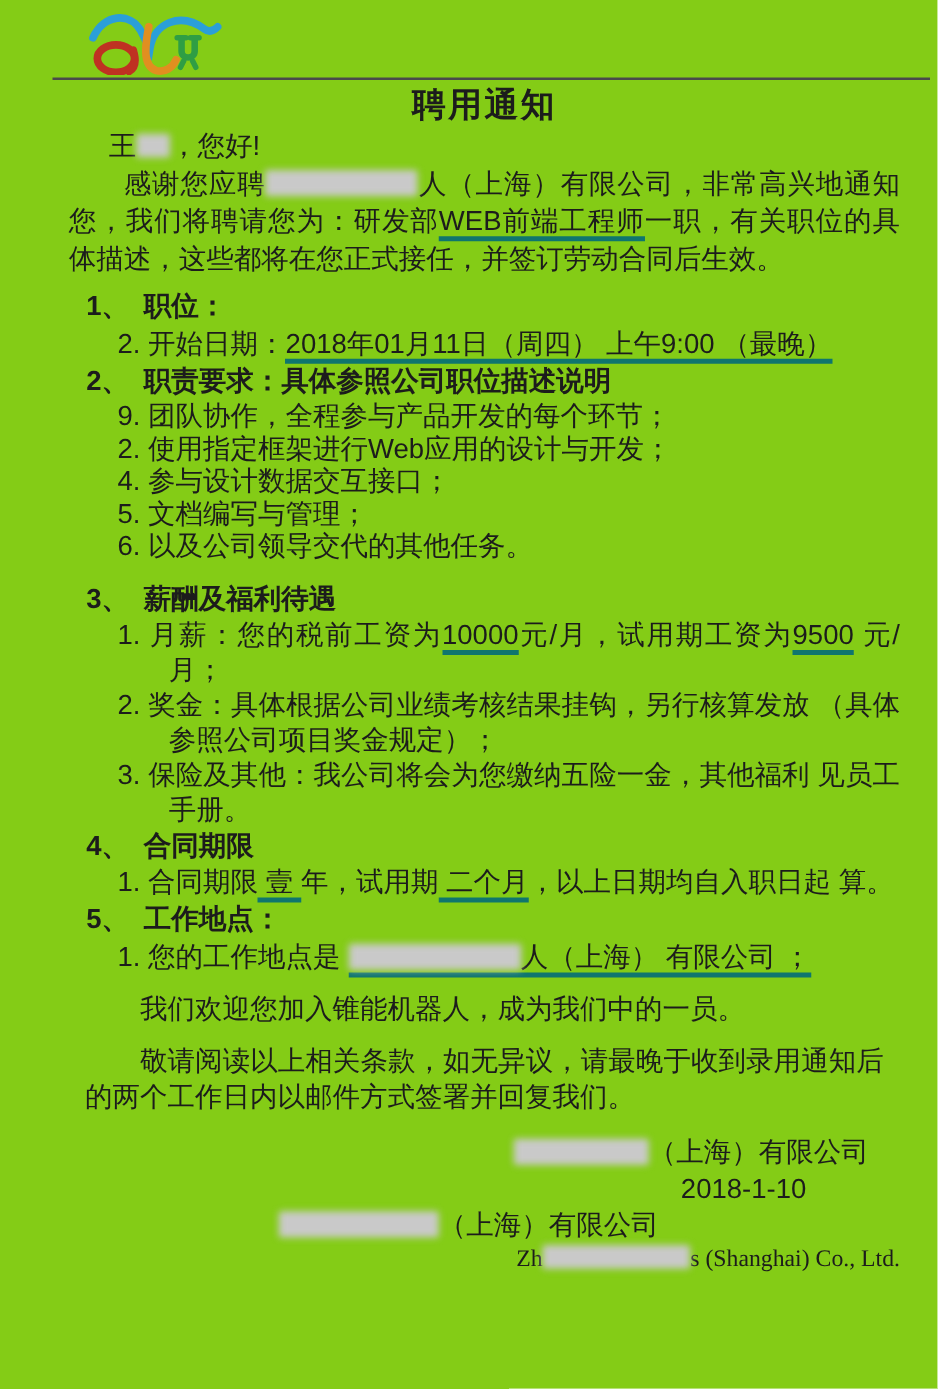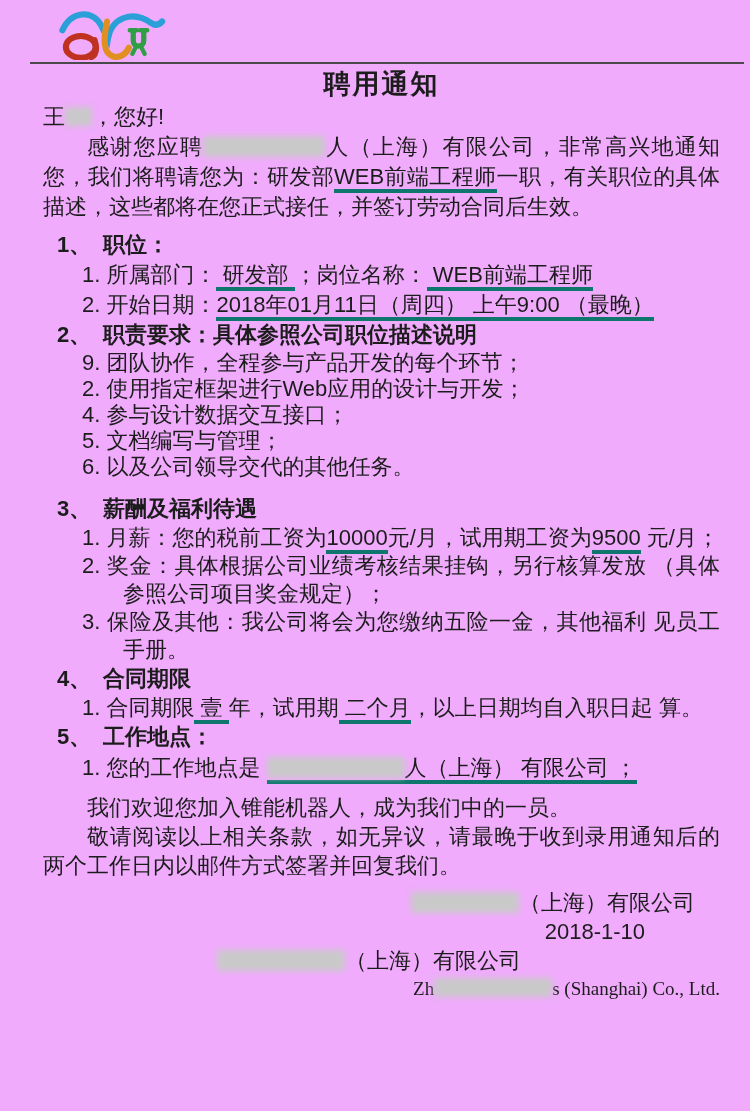--- a/index.html
+++ b/index.html
@@ -2,64 +2,64 @@
 <html><head>
 <meta charset="utf-8">
 <style>
   * { box-sizing: border-box; }
   html, body { margin: 0; padding: 0; background: #ffffff; }
   .page {
     position: relative;
     width: 750px;
     height: 1111px;
     margin: 0 auto;
-    background: #f0abfc;
+    background: #84cc16;
     color: #1c1c1c;
     font-family: "Liberation Sans", "DejaVu Sans", sans-serif;
     font-size: 22px;
     line-height: 30px;
-    padding: 4px 30px 0 43px;
+    padding: 4px 30px 0 55px;
     overflow: hidden;
   }
   .logo { margin-left: 12px; height: 56px; display: block; }
   .rule {
     border: none;
     border-top: 2.5px solid #4a4a4a;
     margin: 2px -24px 0 -13px;
   }
   .title {
     margin: 2px 0 0 0;
     text-align: center;
     font-size: 27px;
     font-weight: 700;
     line-height: 36px;
     letter-spacing: 2px;
   }
-  .greeting { line-height: 30px; }
+  .greeting { line-height: 30px; margin-left: 32px; }
   .intro { margin: 0; text-indent: 2em; line-height: 30px; text-align: justify; }
   .sec { margin-top: 0; }
   .sec.first { margin-top: 8px; }
   .sec.gap { margin-top: 14px; }
   .sec-head { display: flex; font-weight: 700; margin-left: 14px; line-height: 30px; }
   .sec-num { width: 46px; flex: 0 0 46px; }
   .item { padding-left: 80px; text-indent: -41px; line-height: 30px; text-align: justify; }
   .tight .item { line-height: 26px; }
   .mid .item { line-height: 28px; }
   .u { border-bottom: 4px solid #0f766e; }
   .redact {
     display: inline-block;
     vertical-align: -3px;
     height: 21px;
     border-radius: 2px;
     background: #c9c9c9;
     filter: blur(3px);
   }
   .redact.sm { height: 19px; vertical-align: -2px; }
   .closing { margin-top: 10px; }
-  .closing p { margin: 0; text-indent: 2em; line-height: 29px; text-align: justify; }
+  .closing p { margin: 13px; text-indent: 2em; line-height: 29px; text-align: justify; font-family: Liberation Mono, monospace; }
   .sign { margin: 8px 25px 0 0; text-align: right; line-height: 30px; }
   .sign-date { margin-right: 50px; line-height: 28px; }
   .footer { margin-left: -25px; text-align: center; line-height: 29px; }
   .footer-en {
     font-family: "Liberation Serif", "DejaVu Serif", serif;
     font-size: 19px;
     line-height: 28px;
     text-align: right;
   }
 </style>
@@ -86,23 +86,20 @@
   </div>
 
   <p class="intro">
     <span>感谢您应聘</span><span class="redact" style="width:122px"></span><span>人（上海）有限公司，非常高兴地通知您，我们将聘请您为：研发部</span><span class="u">WEB前端工程师</span><span>一职，有关职位的具体描述，这些都将在您正式接任，并签订劳动合同后生效。</span>
   </p>
 
   <div class="sec first">
     <div class="sec-head">
       <span class="sec-num">1、</span>
       <span>职位：</span>
-    </div>
-    <div class="item">
-      <span>1. 所属部门：</span><span class="u"> 研发部 </span><span>；岗位名称：</span><span class="u"> WEB前端工程师 </span>
     </div>
     <div class="item">
       <span>2. 开始日期：</span><span class="u">2018年01月11日（周四） 上午9:00 （最晚） </span>
     </div>
   </div>
 
   <div class="sec tight">
     <div class="sec-head">
       <span class="sec-num">2、</span>
       <span>职责要求：具体参照公司职位描述说明</span>

